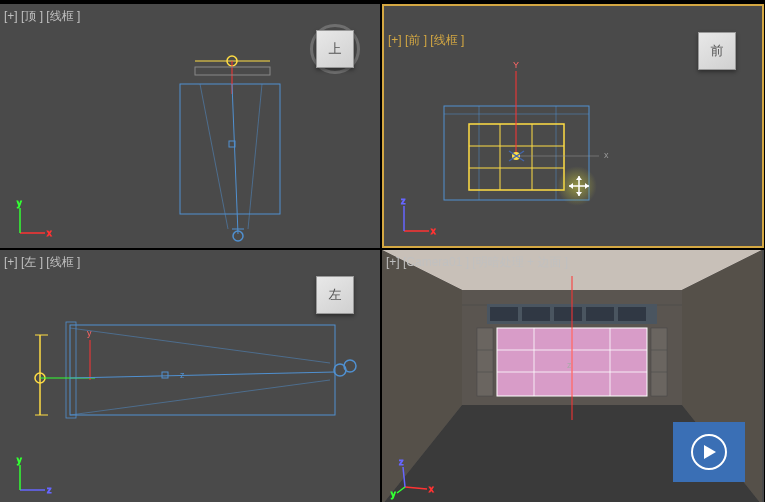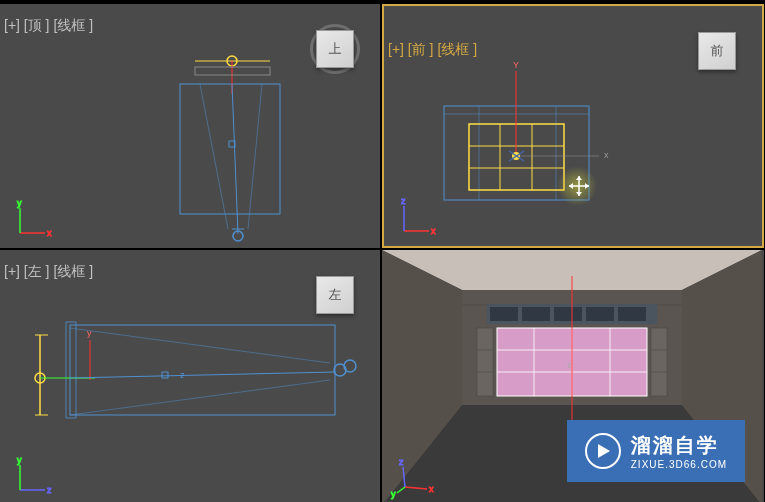--- a/index.html
+++ b/index.html
@@ -24,24 +24,24 @@
     .viewport {
       background: #4a4a4a;
       position: relative;
       overflow: hidden;
     }
     .viewport.active {
       border: 2px solid #d4a843;
     }
     .viewport-label {
       position: absolute;
-      top: 13px;
+      top: 4px;
       left: 4px;
       color: #c0c0c0;
-      font-size: 14px;
+      font-size: 12px;
       z-index: 10;
       font-family: sans-serif;
     }
     .viewport-label.active {
       color: #d4a843;
       margin-top: 22px;
     }
     .viewcube {
       position: absolute;
       top: 20px;
@@ -264,20 +264,21 @@
       <svg width="40" height="40">
         <line x1="5" y1="35" x2="30" y2="35" class="axis-z" stroke-width="1.5"></line>
         <text x="32" y="38" class="axis-z axis-label">z</text>
         <line x1="5" y1="35" x2="5" y2="10" class="axis-y" stroke-width="1.5"></line>
         <text x="2" y="8" class="axis-y axis-label">y</text>
       </svg>
     </div>
   </div>
 
   <div class="viewport">
+    <div class="viewport-label">[+] [Camera01 ] [明暗处理 + 边面 ]</div>
     <svg class="drawing-svg">
 
       <polygon points="0,255 380,255 300,155 80,155" fill="#3a3a3a"></polygon>
 
       <polygon points="0,0 380,0 300,40 80,40" fill="#c8c0b8"></polygon>
 
       <polygon points="0,0 80,40 80,155 0,255" fill="#555049"></polygon>
 
       <polygon points="380,0 300,40 300,155 380,255" fill="#555049"></polygon>
 
@@ -322,17 +323,13 @@
   </div>
 
 </div>
 
 <div class="watermark">
   <div class="watermark-icon">
     <svg width="18" height="18">
         <polygon points="4,2 16,9 4,16" fill="#fff"></polygon>
       </svg>
   </div>
-  <div class="watermark-text">
-    <div class="watermark-title">溜溜自学</div>
-    <div class="watermark-url">ZIXUE.3D66.COM</div>
-  </div>
 </div>
 
 </body></html>

